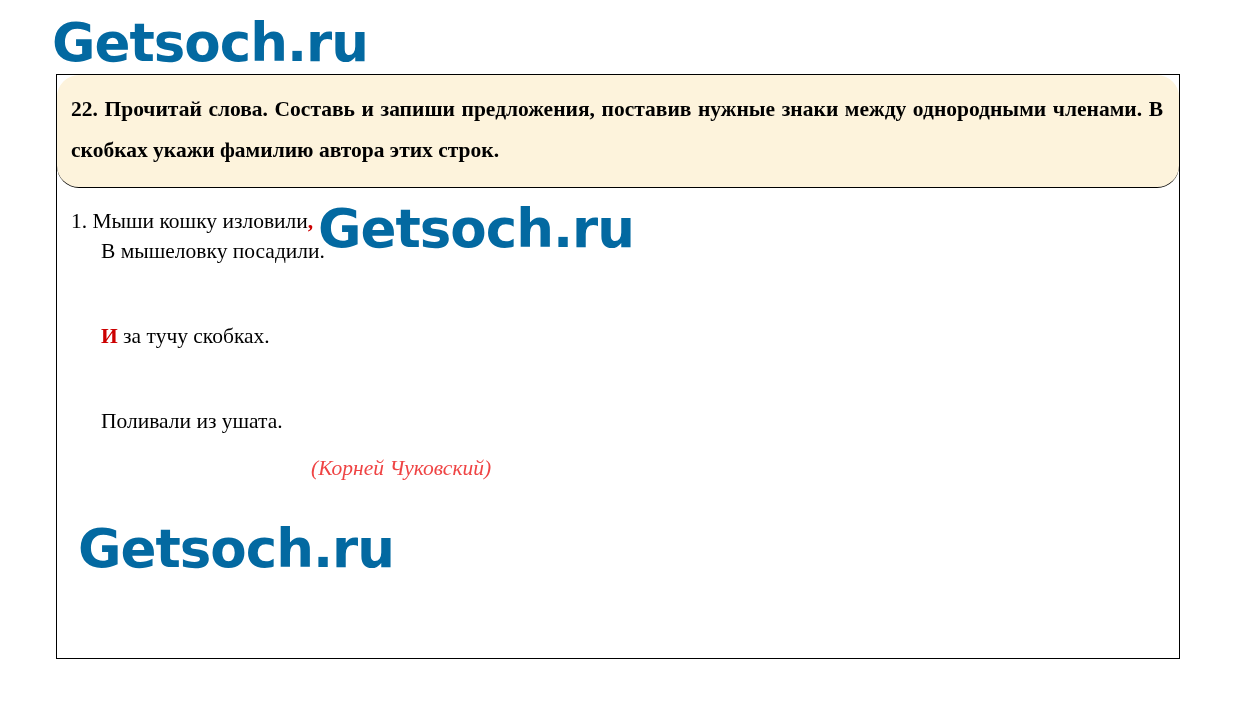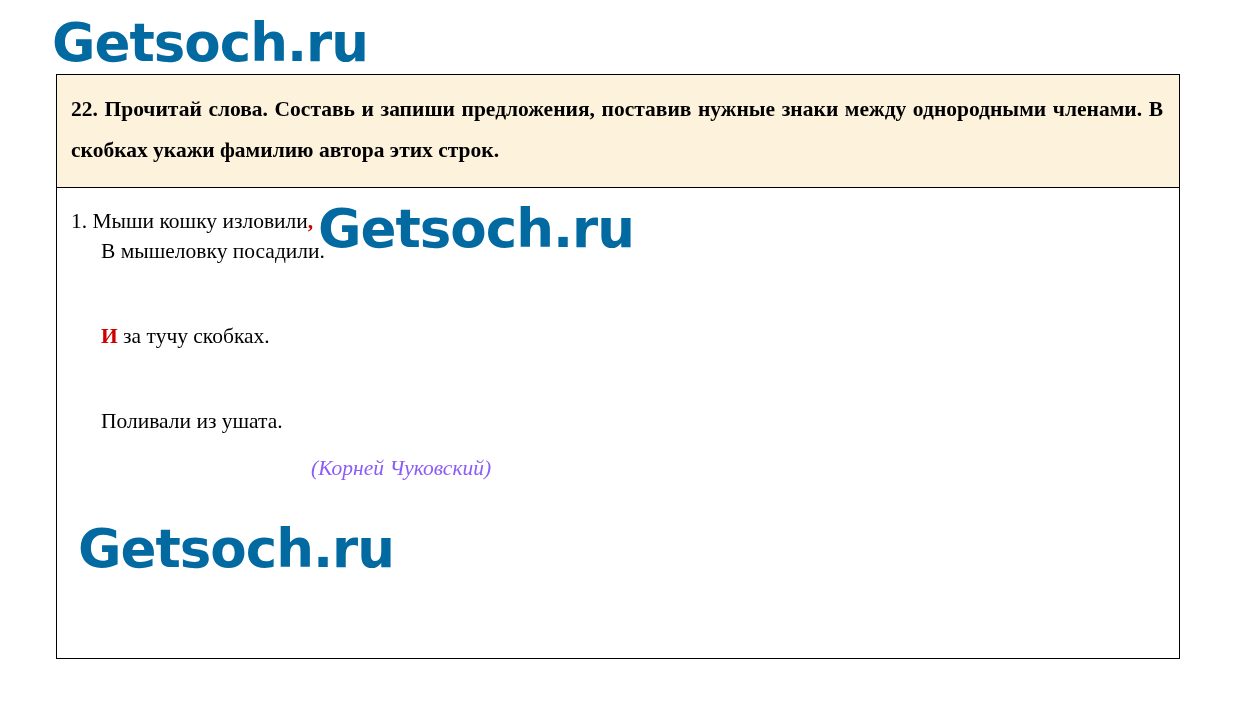--- a/index.html
+++ b/index.html
@@ -41,20 +41,21 @@
     box-sizing: border-box;
     background: transparent;
     z-index: 10;
   }
 
   .task-header {
     background: #fdf3dc;
     border-bottom: 1px solid #000000;
     padding: 14px 16px 16px 14px;
     box-sizing: border-box;
+    border-radius: 22px;
   }
   .task-text {
     font-family: "Liberation Serif", serif;
     font-weight: bold;
     font-size: 21.5px;
     line-height: 41px;
     color: #000000;
     text-align: justify;
     text-align-last: left;
     margin: 0;
@@ -84,21 +85,21 @@
   }
   .mark-comma {
     color: #cc0000;
     font-weight: bold;
   }
 
   .author {
     font-family: "Liberation Serif", serif;
     font-size: 21.5px;
     font-style: italic;
-    color: #8b5cf6;
+    color: #ef4444;
     margin: 0;
     padding-left: 240px;
     padding-top: 20px;
   }
 </style>
 </head>
 <body>
 
 <div class="watermark wm-1">Getsoch.ru</div>
 <div class="watermark wm-2">Getsoch.ru</div>

